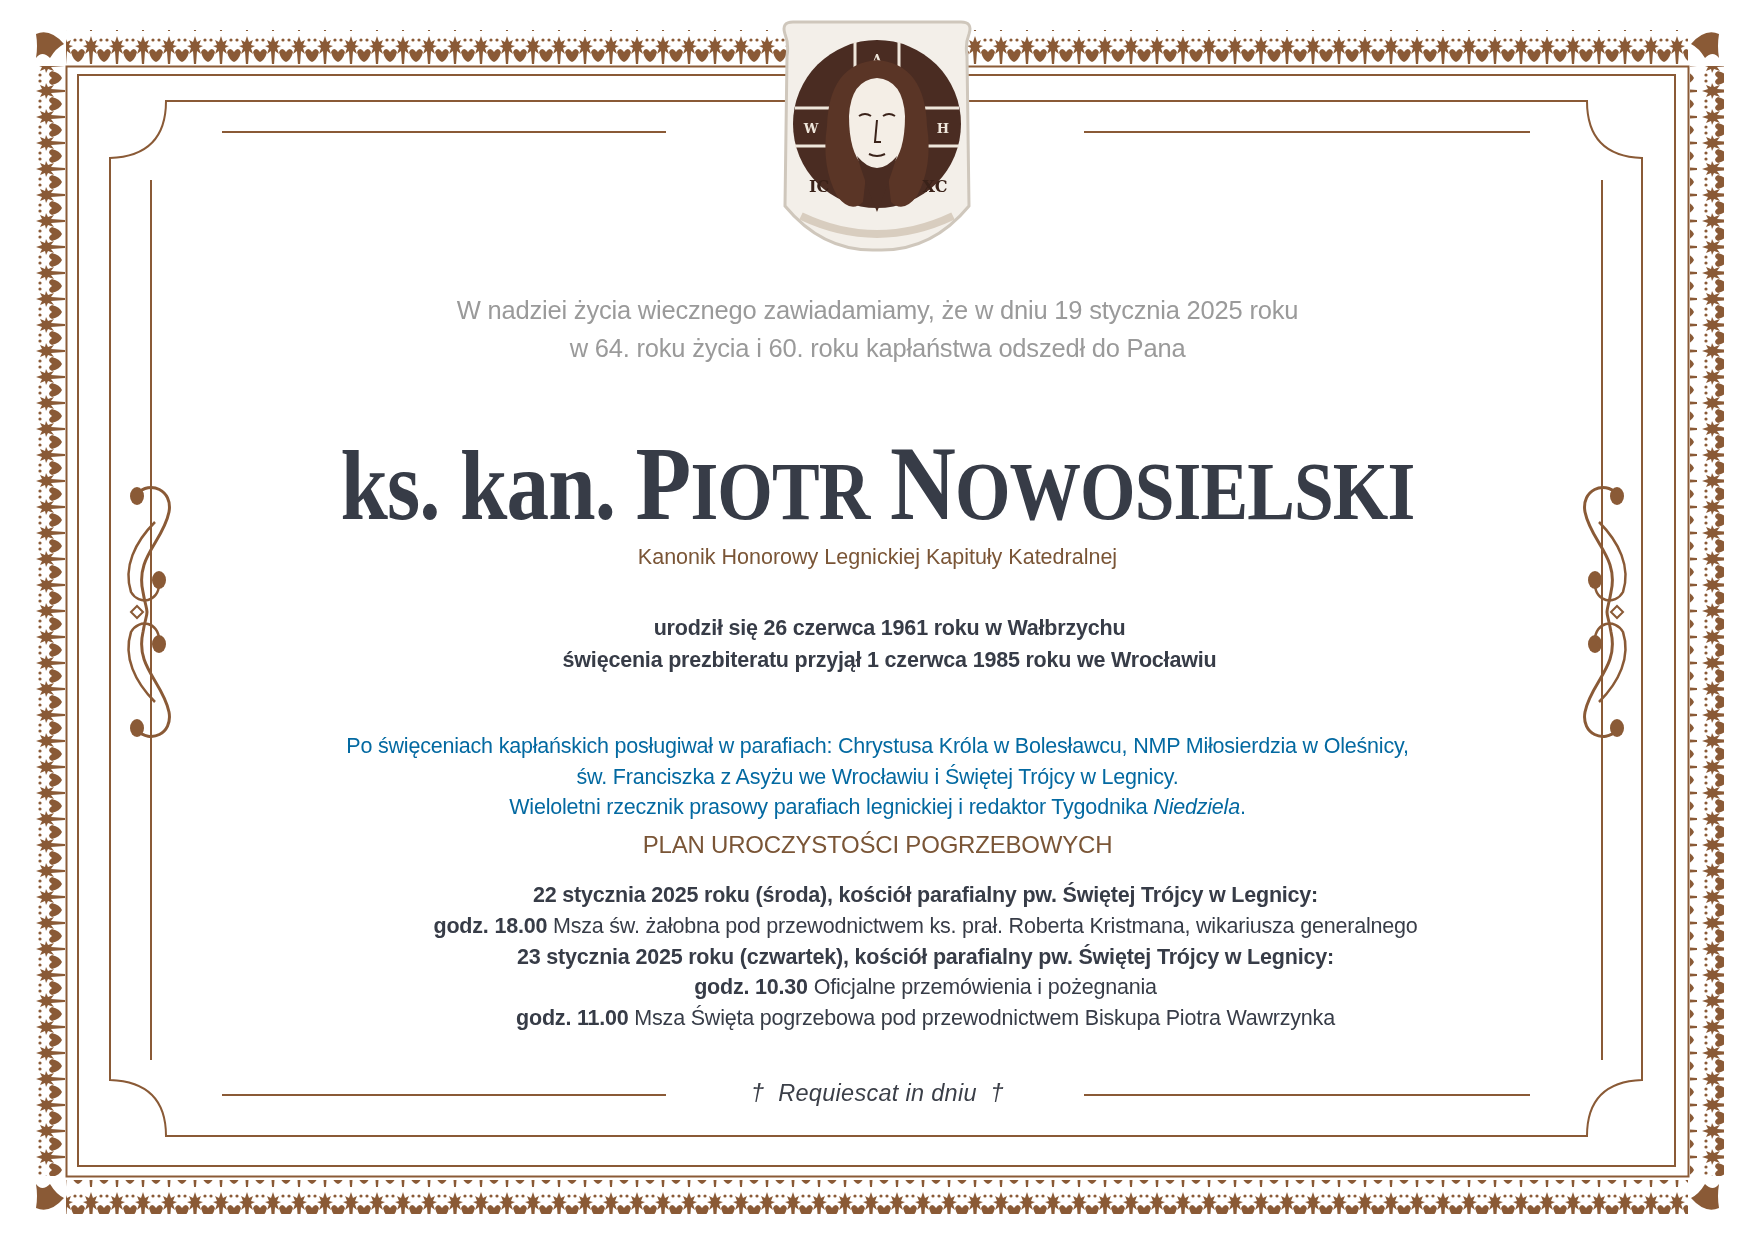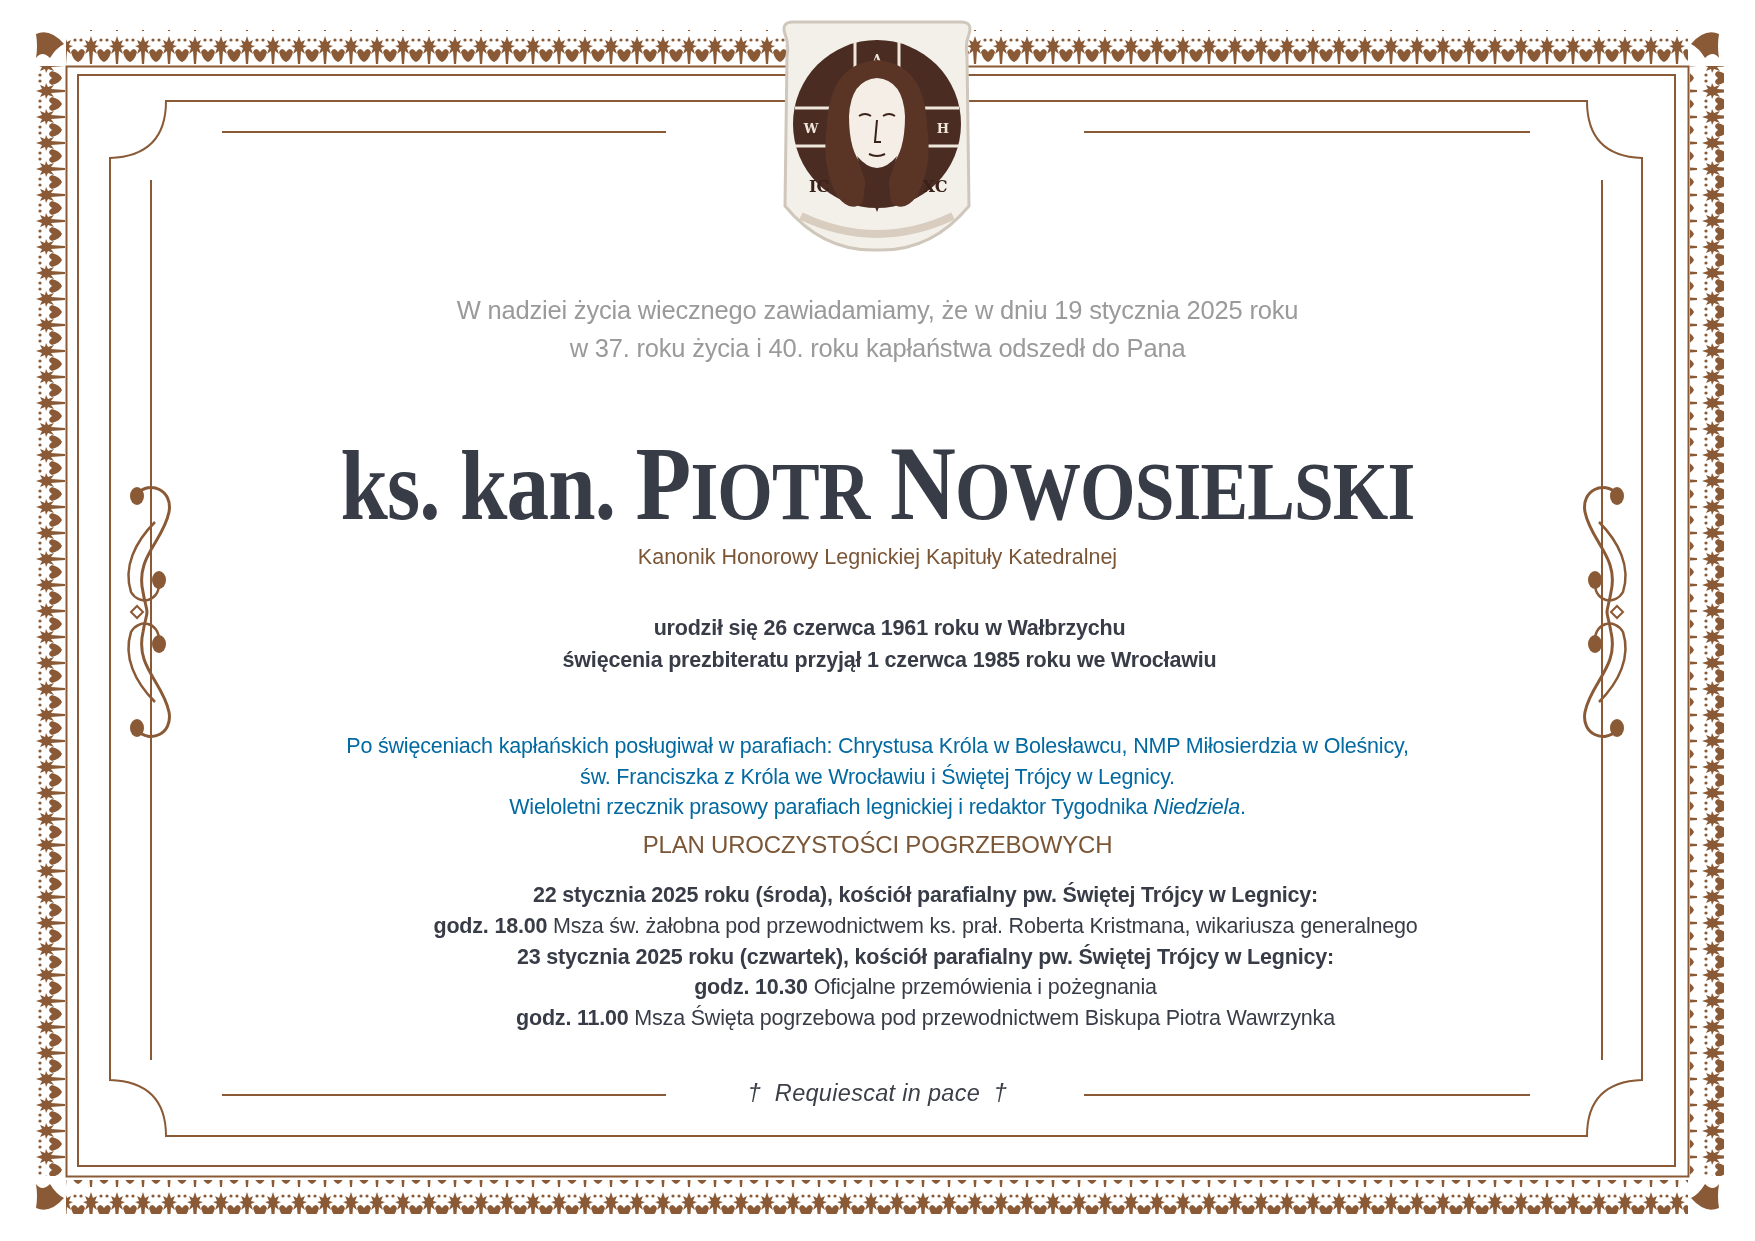--- a/index.html
+++ b/index.html
@@ -123,49 +123,49 @@
       <path d="M106 104 L104 126 L110 126"></path>
       <path d="M98 138 Q106 142 114 138"></path>
     </g>
     <text x="48" y="176" text-anchor="middle" font-family="DejaVu Serif, serif" font-size="16" font-weight="bold" fill="#3a2219">IC</text>
     <text x="164" y="176" text-anchor="middle" font-family="DejaVu Serif, serif" font-size="16" font-weight="bold" fill="#3a2219">XC</text>
   </svg>
 </div>
 
 <div id="intro" class="text-block sans">
   <div>W nadziei życia wiecznego zawiadamiamy, że w dniu 19 stycznia 2025 roku</div>
-  <div>w 37. roku życia i 40. roku kapłaństwa odszedł do Pana</div>
+  <div>w 64. roku życia i 60. roku kapłaństwa odszedł do Pana</div>
 </div>
 
 <div id="name" class="text-block serif">
   <span>ks. kan.</span>
   <span><span class="big">P</span><span class="sc">IOTR</span></span>
   <span><span class="big">N</span><span class="sc">OWOSIELSKI</span></span>
 </div>
 
 <div id="title" class="text-block sans">Kanonik Honorowy Legnickiej Kapituły Katedralnej</div>
 
 <div id="bio-bold" class="text-block sans">
   <div>urodził się 26 czerwca 1961 roku w Wałbrzychu</div>
   <div>święcenia prezbiteratu przyjął 1 czerwca 1985 roku we Wrocławiu</div>
 </div>
 
 <div id="bio" class="text-block sans">
   <div>Po święceniach kapłańskich posługiwał w parafiach: Chrystusa Króla w Bolesławcu, NMP Miłosierdzia w Oleśnicy,</div>
-  <div>św. Franciszka z Króla we Wrocławiu i Świętej Trójcy w Legnicy.</div>
+  <div>św. Franciszka z Asyżu we Wrocławiu i Świętej Trójcy w Legnicy.</div>
   <div><span>Wieloletni rzecznik prasowy parafiach legnickiej i redaktor Tygodnika </span><i>Niedziela</i><span>.</span></div>
 </div>
 
 <div id="plan-heading" class="text-block sans">PLAN UROCZYSTOŚCI POGRZEBOWYCH</div>
 
 <div id="schedule" class="text-block sans">
   <div class="b">22 stycznia 2025 roku (środa), kościół parafialny pw. Świętej Trójcy w Legnicy:</div>
   <div><span class="b">godz. 18.00</span><span> Msza św. żałobna pod przewodnictwem ks. prał. Roberta Kristmana, wikariusza generalnego</span></div>
   <div class="b">23 stycznia 2025 roku (czwartek), kościół parafialny pw. Świętej Trójcy w Legnicy:</div>
   <div><span class="b">godz. 10.30</span><span> Oficjalne przemówienia i pożegnania</span></div>
   <div><span class="b">godz. 11.00</span><span> Msza Święta pogrzebowa pod przewodnictwem Biskupa Piotra Wawrzynka</span></div>
 </div>
 
 <div id="rip" class="text-block sans">
   <span>†</span>&nbsp;
-  <span>Requiescat in pace</span>&nbsp;
+  <span>Requiescat in dniu</span>&nbsp;
   <span>†</span>
 </div>
 
 </body></html>

